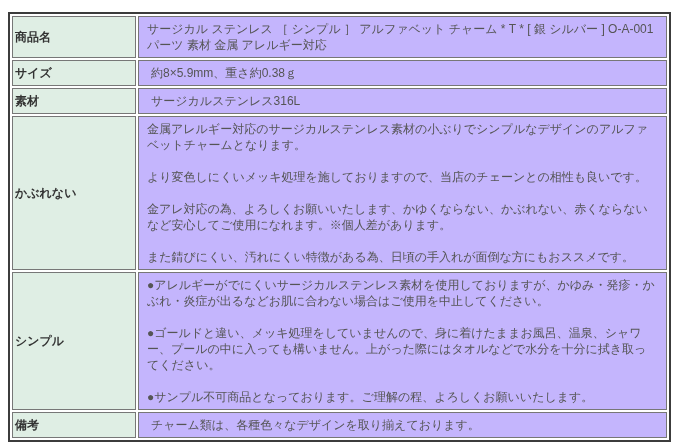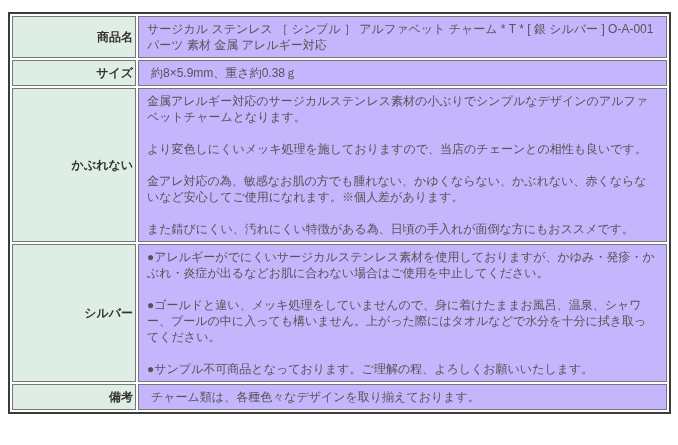--- a/index.html
+++ b/index.html
@@ -24,21 +24,21 @@
     border: 2px solid #3c3c3c;
     background: #ffffff;
   }
   table.spec-table th {
     width: 118px;
     background: #dfeee4;
     border: 1px solid #777777;
     font-size: 12px;
     font-weight: bold;
     color: #333333;
-    text-align: right;
+    text-align: left;
     vertical-align: middle;
     padding: 4px 2px;
     line-height: 16px;
   }
   table.spec-table td {
     border: 1px solid #777777;
     background: #c4b5fd;
     font-size: 12px;
     font-weight: normal;
     color: #555555;
@@ -58,32 +58,36 @@
 <table class="spec-table">
   <tbody>
     <tr>
       <th>商品名</th>
       <td class="top">サージカル ステンレス ［ シンプル ］ アルファベット チャーム * T * [ 銀 シルバー ] O-A-001 パーツ 素材 金属 アレルギー対応</td>
     </tr>
     <tr class="small">
       <th>サイズ</th>
       <td>約8×5.9mm、重さ約0.38ｇ</td>
     </tr>
+    <tr class="small">
+      <th>素材</th>
+      <td>サージカルステンレス316L</td>
+    </tr>
     <tr>
       <th>かぶれない</th>
       <td class="top">金属アレルギー対応のサージカルステンレス素材の小ぶりでシンプルなデザインのアルファベットチャームとなります。
 
 より変色しにくいメッキ処理を施しておりますので、当店のチェーンとの相性も良いです。
 
-金アレ対応の為、敏感なお肌の方でも腫れない、かゆくならない、かぶれない、赤くならないなど安心してご使用になれます。※個人差があります。
+金アレ対応の為、よろしくお願いいたします、かゆくならない、かぶれない、赤くならないなど安心してご使用になれます。※個人差があります。
 
 また錆びにくい、汚れにくい特徴がある為、日頃の手入れが面倒な方にもおススメです。</td>
     </tr>
     <tr>
-      <th>シルバー</th>
+      <th>シンプル</th>
       <td class="top">●アレルギーがでにくいサージカルステンレス素材を使用しておりますが、かゆみ・発疹・かぶれ・炎症が出るなどお肌に合わない場合はご使用を中止してください。
 
 ●ゴールドと違い、メッキ処理をしていませんので、身に着けたままお風呂、温泉、シャワー、プールの中に入っても構いません。上がった際にはタオルなどで水分を十分に拭き取ってください。
 
 ●サンプル不可商品となっております。ご理解の程、よろしくお願いいたします。</td>
     </tr>
     <tr class="small">
       <th>備考</th>
       <td>チャーム類は、各種色々なデザインを取り揃えております。</td>
     </tr>

